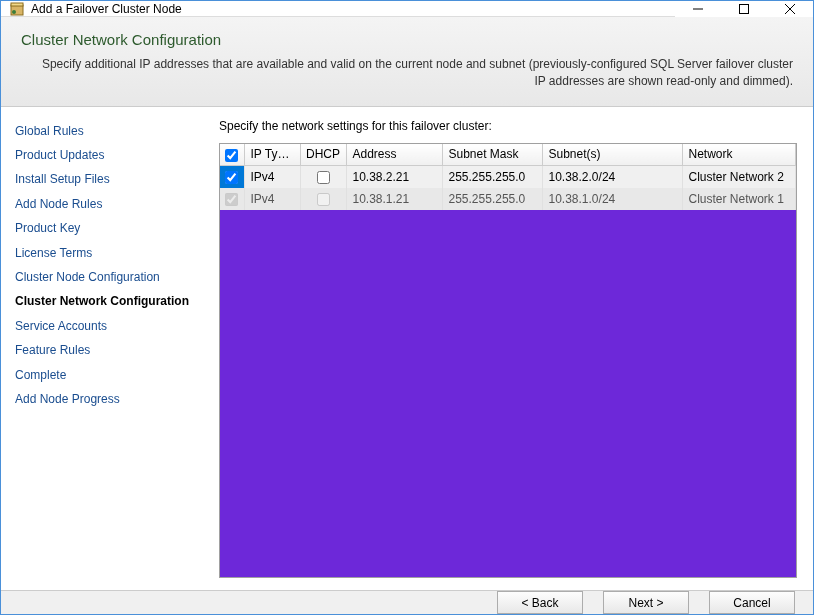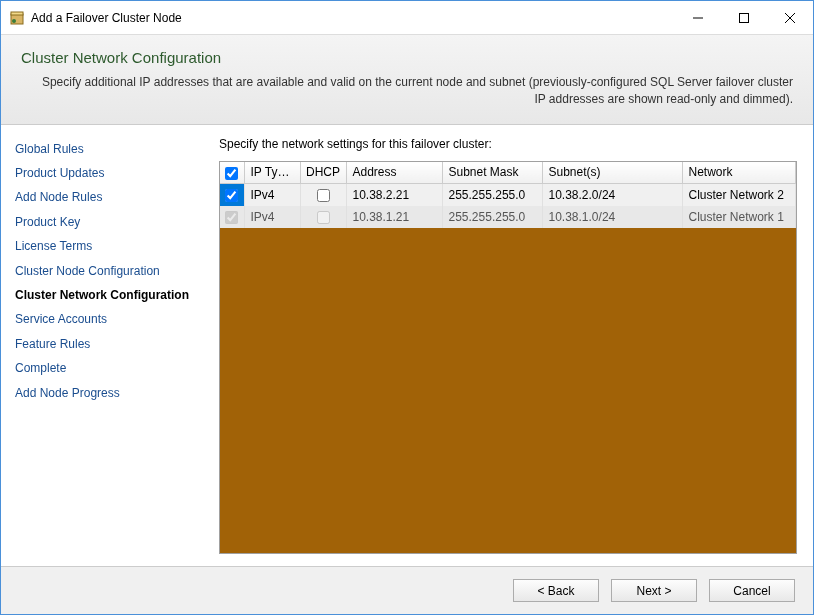--- a/index.html
+++ b/index.html
@@ -8,21 +8,21 @@
       font-size: 12px;
       background: #fff;
       width: 814px;
       height: 615px;
       border: 1px solid #4a90d9;
       display: flex;
       flex-direction: column;
       overflow: hidden;
     }
     .titlebar {
-      height: 34px;
+      height: 16px;
       background: #fff;
       display: flex;
       align-items: center;
       padding: 0 0 0 8px;
       border-bottom: 1px solid #ddd;
     }
     .titlebar-icon {
       width: 16px; height: 16px;
       margin-right: 6px;
     }
@@ -86,21 +86,21 @@
     }
     .content-label {
       font-size: 12px;
       color: #000;
       margin-bottom: 10px;
     }
 
     .table-wrap {
       border: 1px solid #a0a0a0;
       flex: 1;
-      background: #a16207;
+      background: #6d28d9;
       overflow: hidden;
     }
     table {
       width: 100%;
       border-collapse: collapse;
       font-size: 12px;
     }
     th {
       background: linear-gradient(to bottom, #fff, #f0f0f0);
       border-right: 1px solid #ccc;
@@ -133,24 +133,24 @@
 
     .refresh-row {
       display: flex;
       justify-content: flex-end;
       margin-top: 10px;
     }
 
     .footer {
       border-top: 1px solid #ccc;
       background: #f0f0f0;
-      padding: 12px 18px;
+      padding: 0 18px;
       display: flex;
       justify-content: flex-end;
-      gap: 12px;
+      gap: 20px;
     }
     button.btn {
       min-width: 86px;
       height: 23px;
       font-size: 12px;
       background: linear-gradient(to bottom, #fdfdfd, #e8e8e8);
       border: 1px solid #acacac;
       cursor: pointer;
       padding: 0 12px;
     }
@@ -185,20 +185,21 @@
 
 <div class="header">
   <div class="header-title">Cluster Network Configuration</div>
   <div class="header-desc">Specify additional IP addresses that are available and valid on the current node and subnet (previously-configured SQL Server failover cluster IP addresses are shown read-only and dimmed).</div>
 </div>
 
 <div class="body">
   <div class="sidebar" id="sidebar">
       <div class="sidebar-item">Global Rules</div>
       <div class="sidebar-item">Product Updates</div>
+      <div class="sidebar-item">Install Setup Files</div>
       <div class="sidebar-item">Add Node Rules</div>
       <div class="sidebar-item">Product Key</div>
       <div class="sidebar-item">License Terms</div>
       <div class="sidebar-item">Cluster Node Configuration</div>
       <div class="sidebar-item current">Cluster Network Configuration</div>
       <div class="sidebar-item">Service Accounts</div>
       <div class="sidebar-item">Feature Rules</div>
       <div class="sidebar-item">Complete</div>
       <div class="sidebar-item">Add Node Progress</div>
     </div>

